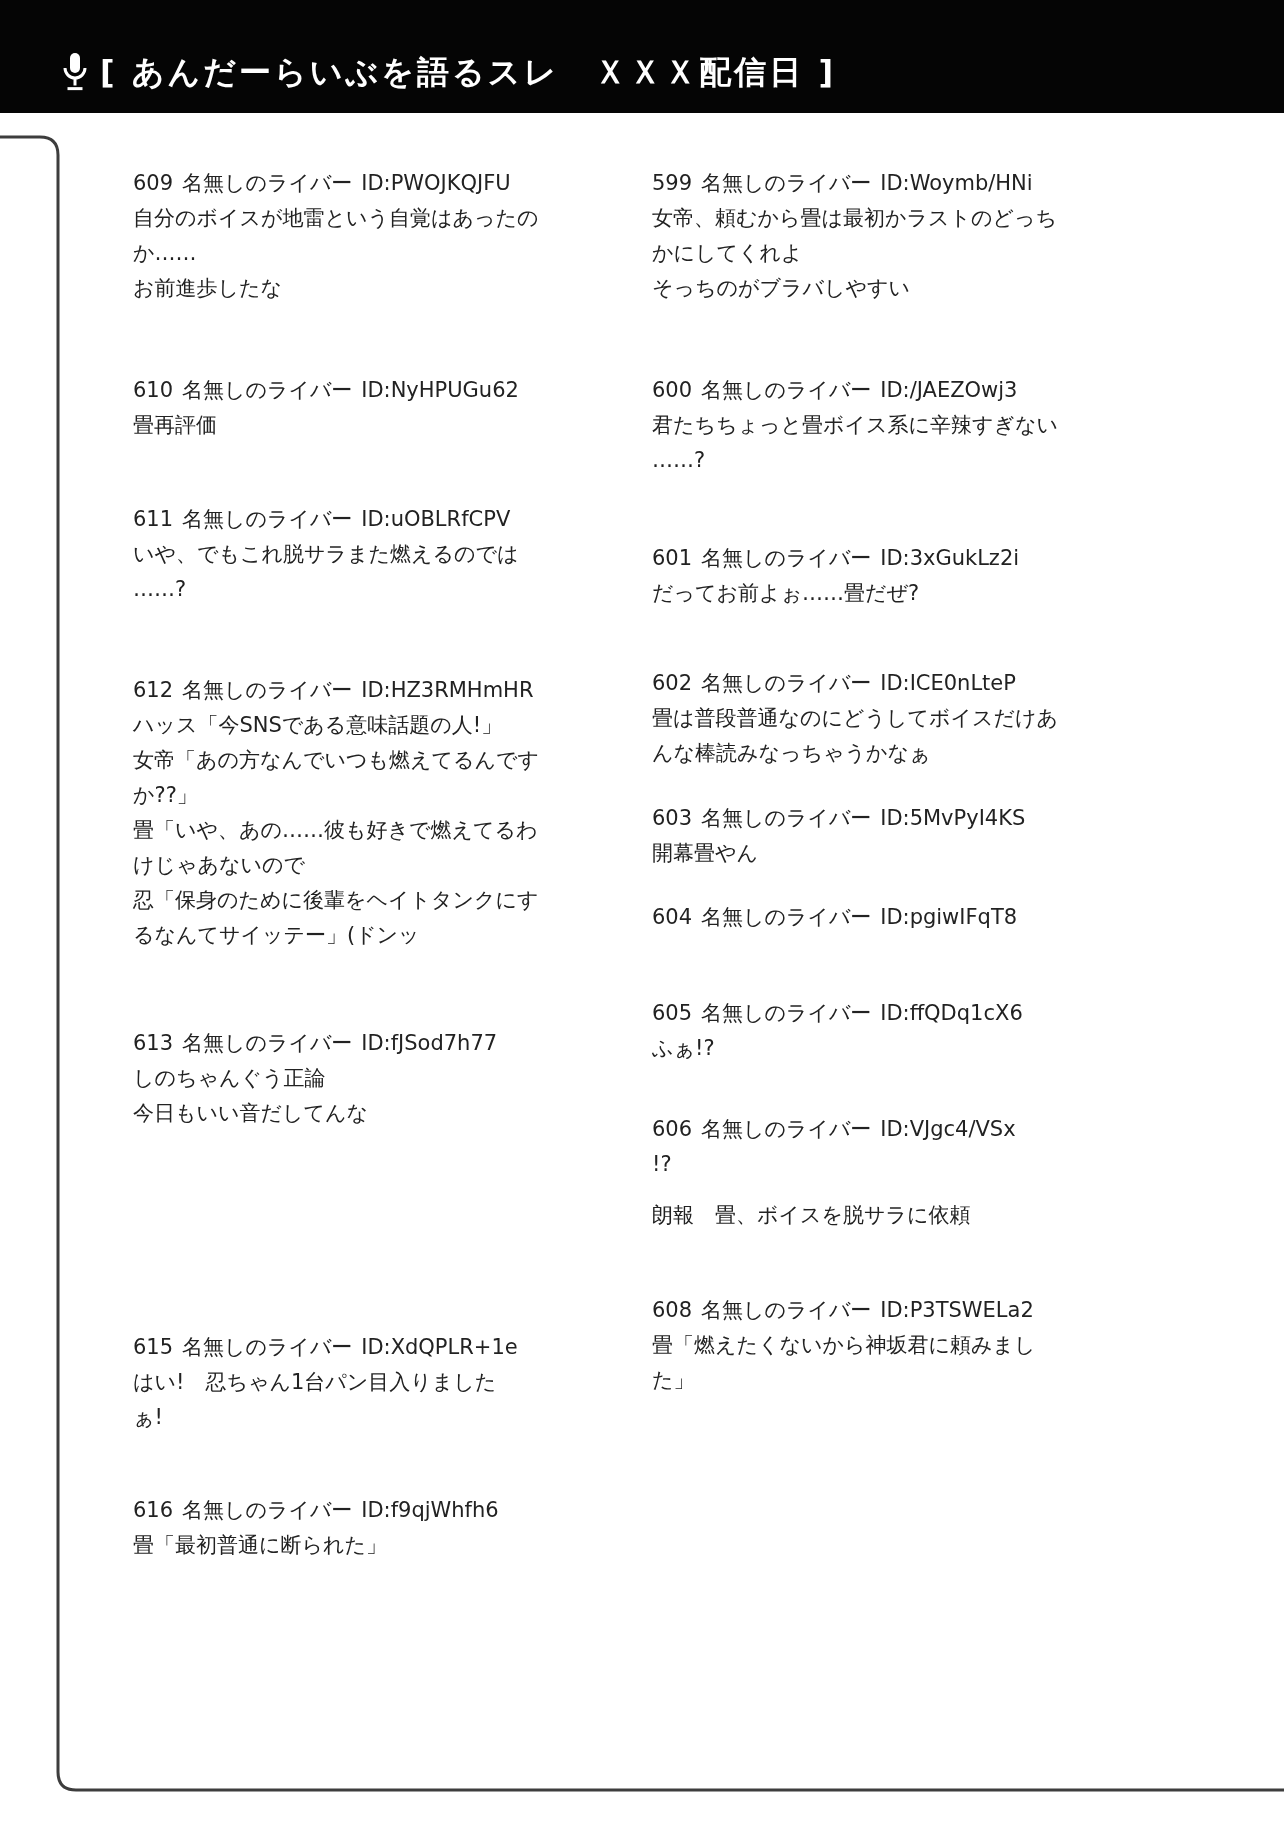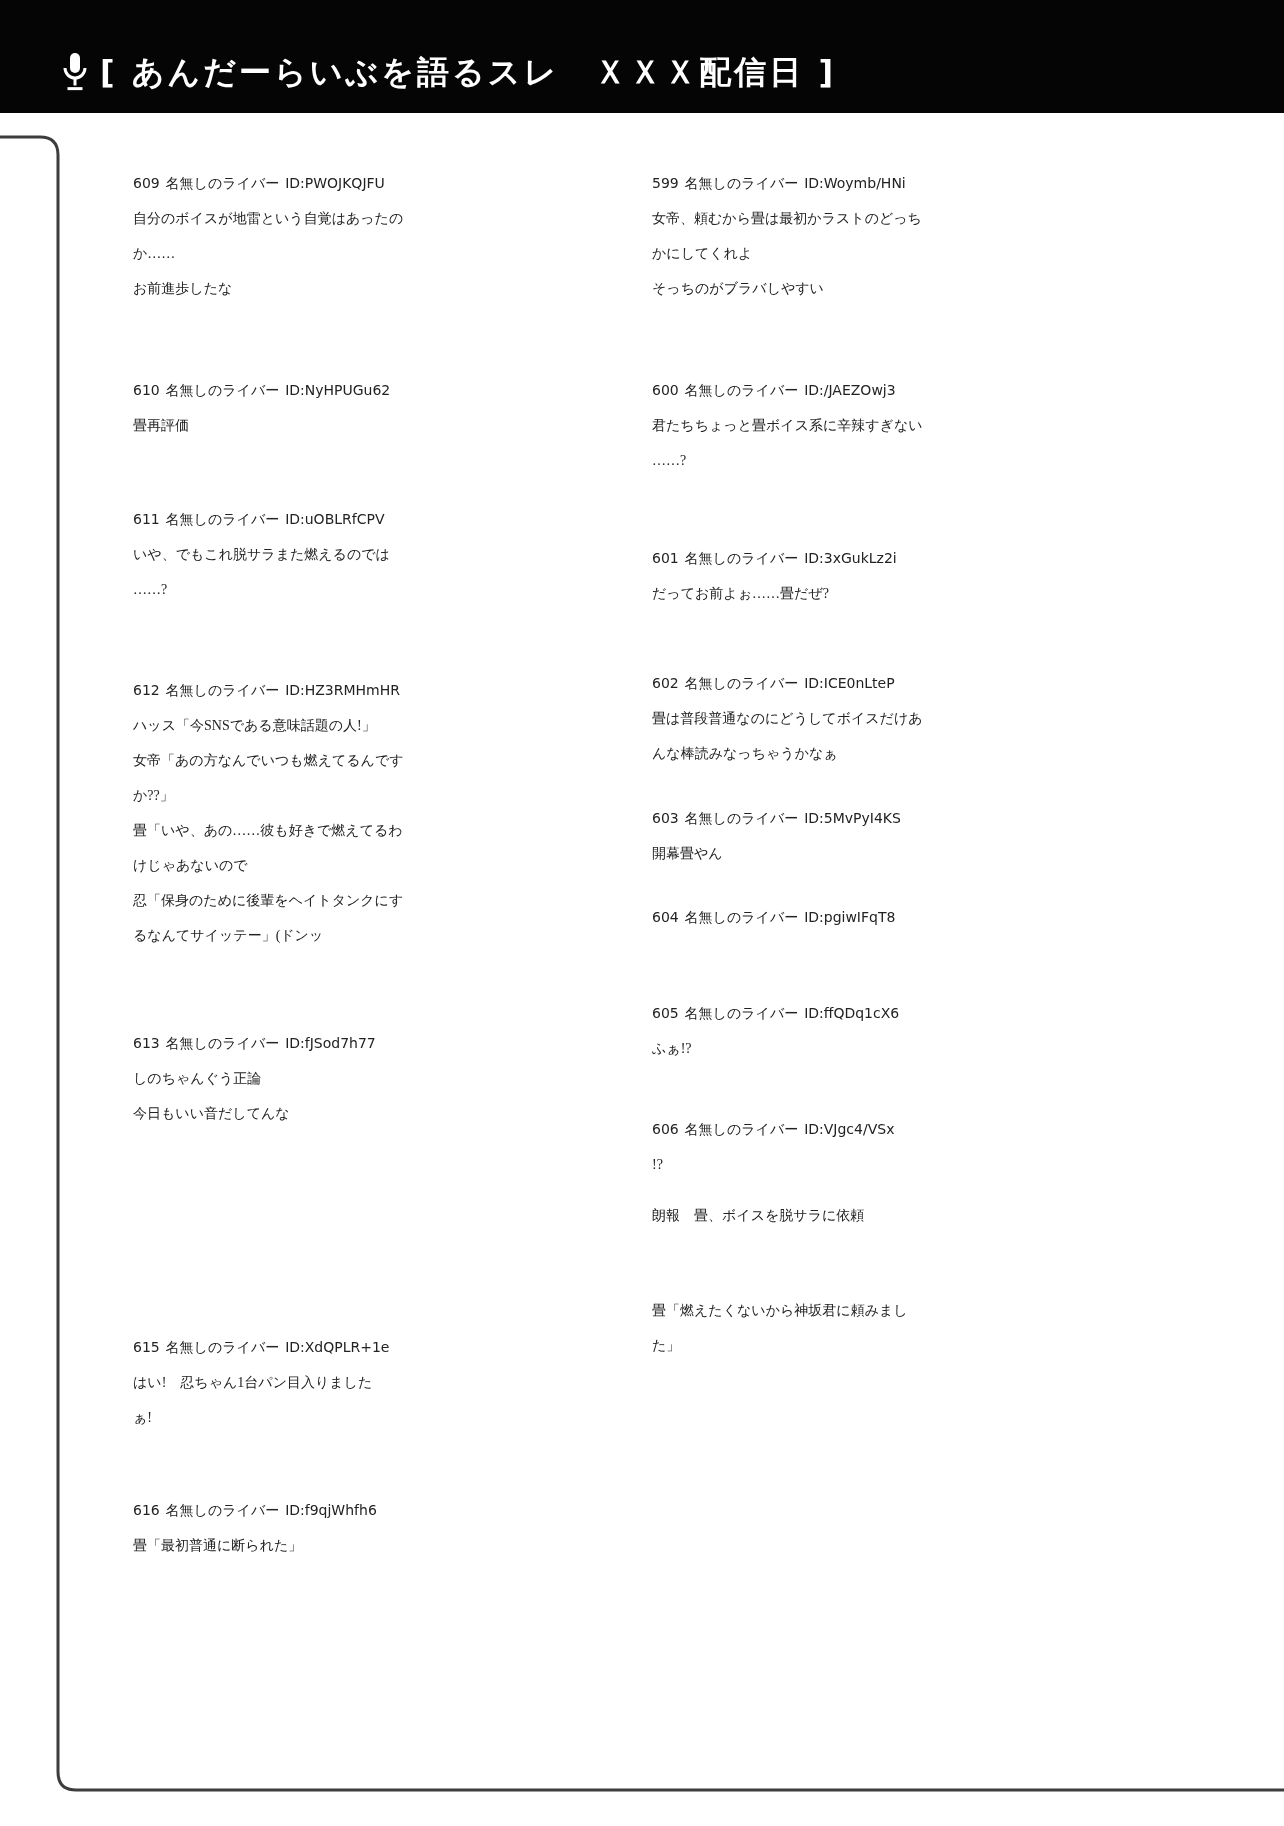--- a/index.html
+++ b/index.html
@@ -41,29 +41,29 @@
   .panel-border {
     position: absolute;
     top: 0; left: 0;
     width: 1284px; height: 1826px;
     pointer-events: none;
   }
   
   .post {
     position: absolute;
     width: 470px;
-    font-size: 14px;
+    font-size: 21px;
     line-height: 35px;
     color: #222222;
   }
   .col-left  { left: 133px; }
   .col-right { left: 628px; margin-left: 24px; }
   .post-header span { margin-right: 0.42em; }
   .post-header span:last-child { margin-right: 0; }
-  .post-body { white-space: pre-line; font-family: Liberation Serif, serif; }
+  .post-body { white-space: pre-line; }
 </style>
 </head>
 <body>
 
 <div class="page">
 
   <div class="titlebar">
     <svg class="mic" viewBox="0 0 24 34">
       <rect x="8" y="1" width="8" height="16" rx="4" fill="#ffffff"></rect>
       <path d="M4 13 A8 8 0 0 0 20 13" fill="none" stroke="#ffffff" stroke-width="2.4"></path>
@@ -195,17 +195,20 @@
       <span>606</span><span>名無しのライバー</span><span>ID:VJgc4/VSx</span>
     </div>
     <div class="post-body">!?</div>
   </div>
 
   <div class="post col-right" style="top:1198px">
     <div class="post-body">朗報　畳、ボイスを脱サラに依頼</div>
   </div>
 
   <div class="post col-right" style="top:1293px">
+    <div class="post-header">
+      <span>608</span><span>名無しのライバー</span><span>ID:P3TSWELa2</span>
+    </div>
     <div class="post-body">畳「燃えたくないから神坂君に頼みまし
 た」</div>
   </div>
 
 </div>
 
 </body></html>

